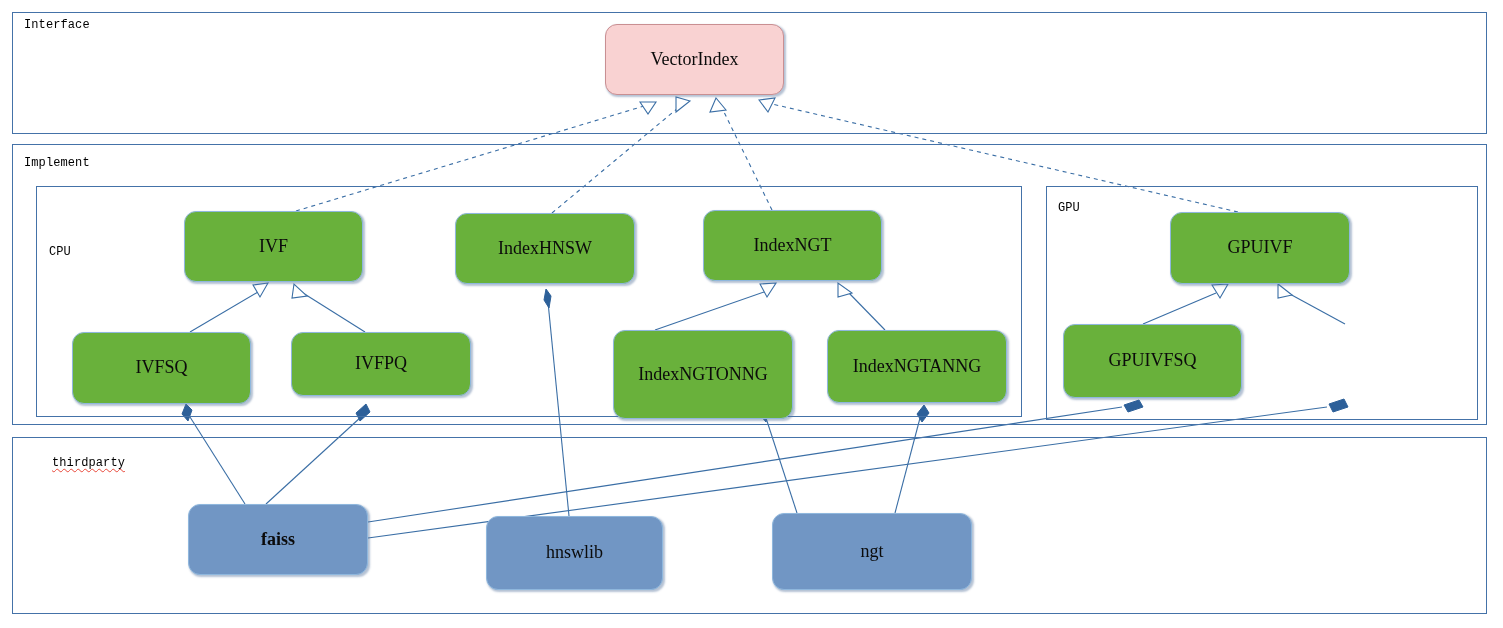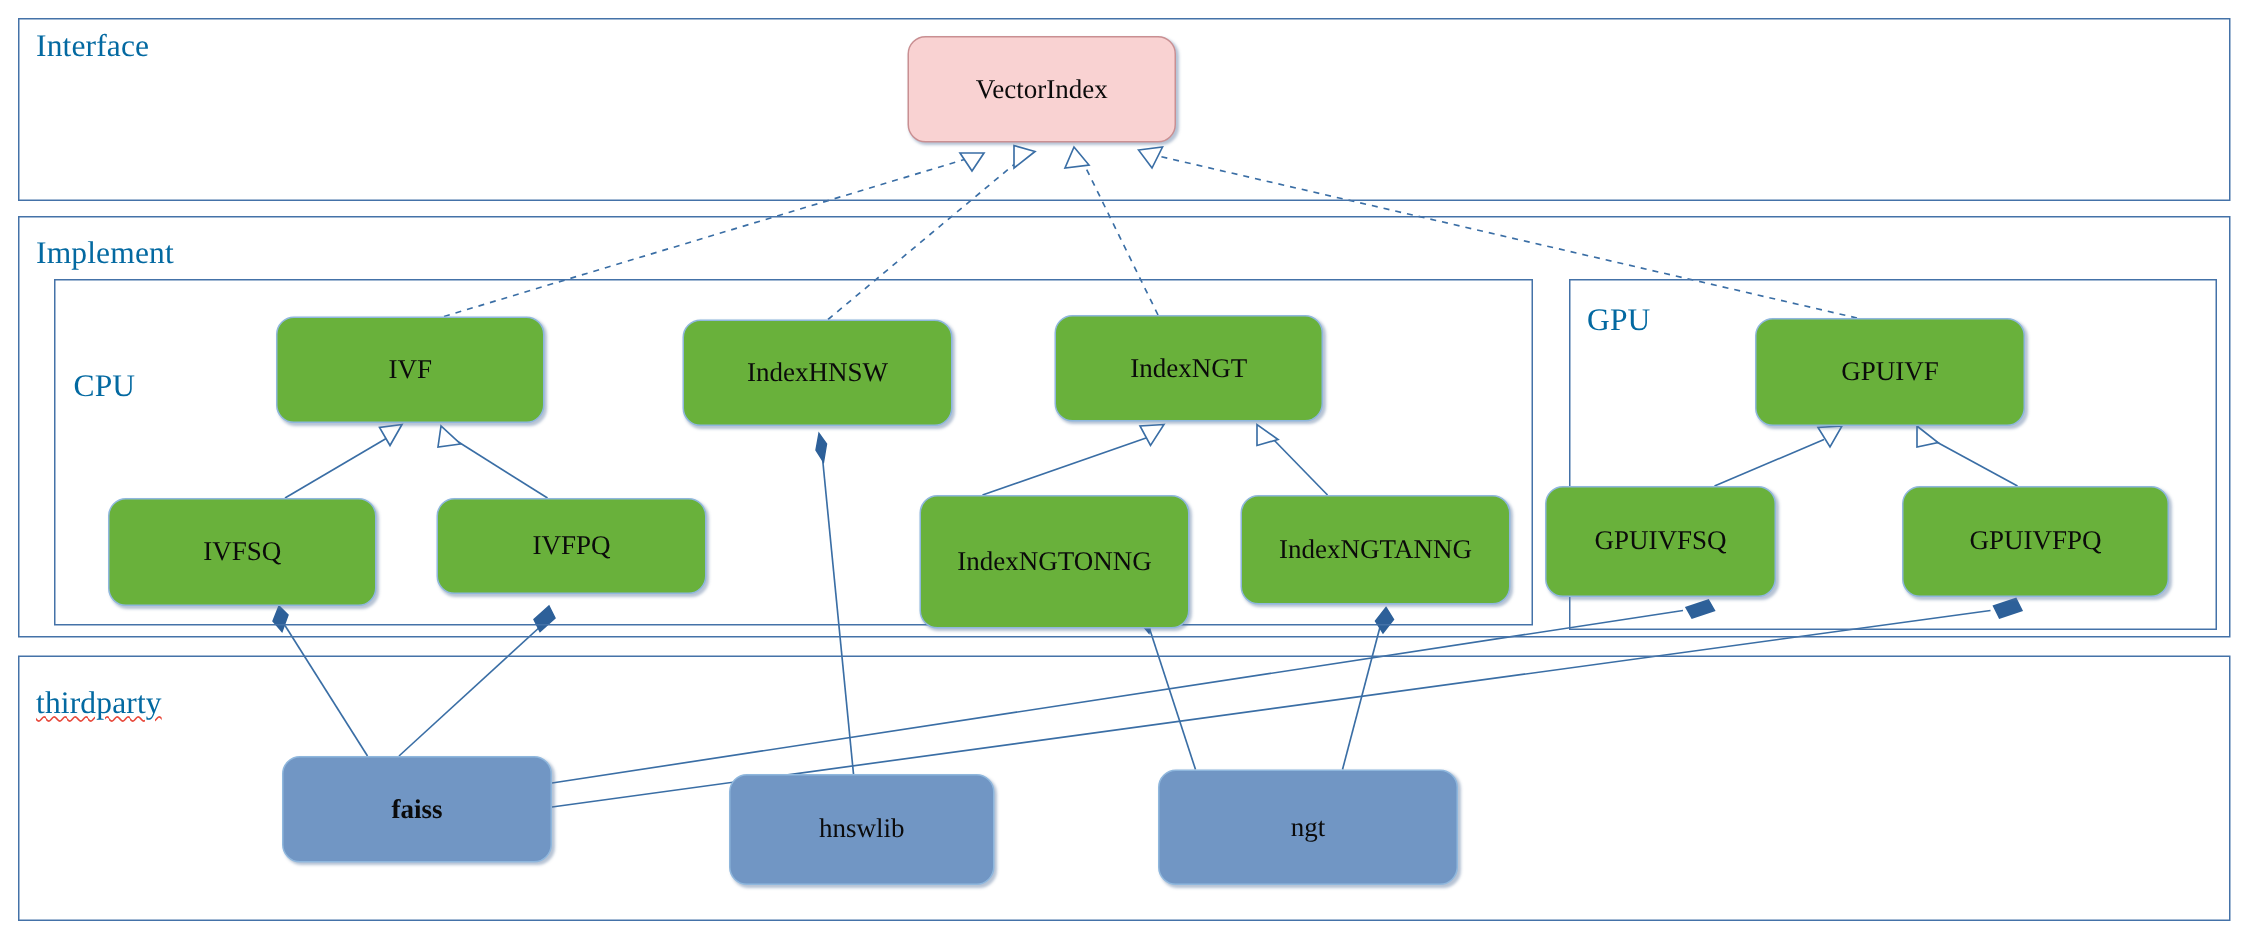--- a/index.html
+++ b/index.html
@@ -14,32 +14,33 @@
 
   
   .frame{
     position:absolute;
     border:1px solid #4472a8;
     background:transparent;
     box-sizing:border-box;
   }
   .frame-label{
     position:absolute;
-    font-family:Liberation Serif, serif;
-    font-size:21px;
-    color:#0369a1;
+    font-family:Liberation Mono, monospace;
+    font-size:12px;
+    color:#000000;
     letter-spacing:0.1px;
     white-space:nowrap;
   }
   .misspelled{
     text-decoration:underline;
     text-decoration-style:wavy;
     text-decoration-color:#e8483a;
     text-decoration-thickness:1px;
     text-underline-offset:2px;
+    margin-left:28px;
   }
 
   
   .node{
     position:absolute;
     box-sizing:border-box;
     border-radius:12px;
     display:flex;
     align-items:center;
     justify-content:center;
@@ -182,23 +183,22 @@
   <div class="node green" style="left:72px;top:332px;width:179px;height:72px;">IVFSQ</div>
 
   <div class="node green" style="left:291px;top:332px;width:180px;height:64px;">IVFPQ</div>
 
   <div class="node green" style="left:613px;top:330px;width:180px;height:89px;">IndexNGTONNG</div>
 
   <div class="node green" style="left:827px;top:330px;width:180px;height:73px;">IndexNGTANNG</div>
 
   <div class="node green" style="left:1170px;top:212px;width:180px;height:72px;">GPUIVF</div>
 
-  <div class="node green" style="left:1030px;top:324px;width:154px;height:74px;">GPUIVFSQ</div>
-
-  <div class="node green" style="left:1268px;top:324px;width:178px;height:74px;">GPUIVFPQ</div>
+  <div class="node green" style="left:1063px;top:324px;width:179px;height:74px;">GPUIVFSQ</div>
+
 
   <div class="node blue" style="left:188px;top:504px;width:180px;height:71px;font-weight:bold;">faiss</div>
 
   <div class="node blue" style="left:486px;top:516px;width:177px;height:74px;">hnswlib</div>
 
   <div class="node blue" style="left:772px;top:513px;width:200px;height:77px;">ngt</div>
 
 </div>
 
 </body></html>

